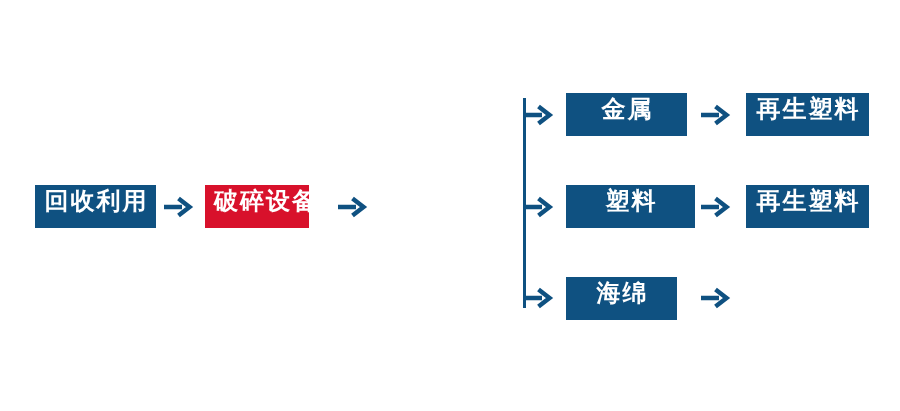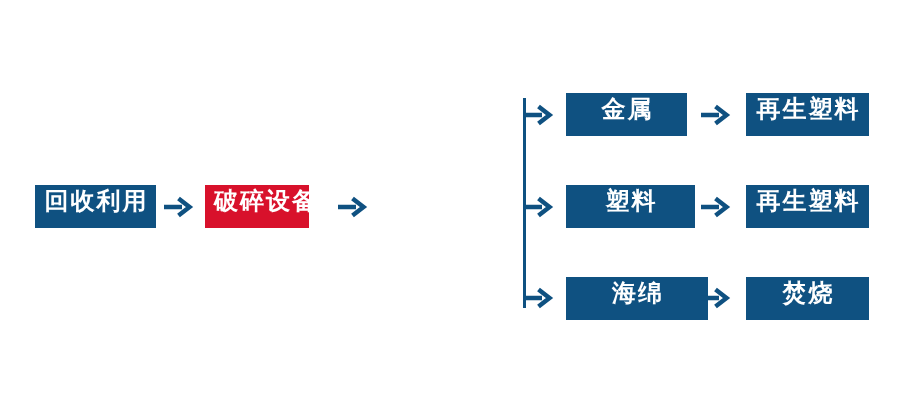--- a/index.html
+++ b/index.html
@@ -99,24 +99,21 @@
     <path d="M14.5 2.5 L25.5 11 L14.5 19.5" fill="none" stroke="currentColor" stroke-width="4.5"></path>
   </svg>
   <div class="node blue" style="left:746px; top:185px; width:123px;">
     <span>再生塑料</span>
   </div>
 
   <svg class="arrow" style="left:524px; top:287px;" viewBox="0 0 30 22">
     <rect x="0" y="8.75" width="18" height="4.5" fill="currentColor"></rect>
     <path d="M14.5 2.5 L25.5 11 L14.5 19.5" fill="none" stroke="currentColor" stroke-width="4.5"></path>
   </svg>
-  <div class="node blue" style="left:566px; top:277px; width:142px;">
+  <div class="node blue" style="left:566px; top:277px; width:111px;">
     <span>海绵</span>
   </div>
   <svg class="arrow" style="left:701px; top:287px;" viewBox="0 0 30 22">
     <rect x="0" y="8.75" width="18" height="4.5" fill="currentColor"></rect>
     <path d="M14.5 2.5 L25.5 11 L14.5 19.5" fill="none" stroke="currentColor" stroke-width="4.5"></path>
   </svg>
-  <div class="node blue" style="left:746px; top:277px; width:123px;">
-    <span>焚烧</span>
-  </div>
 
 </div>
 
 </body></html>

